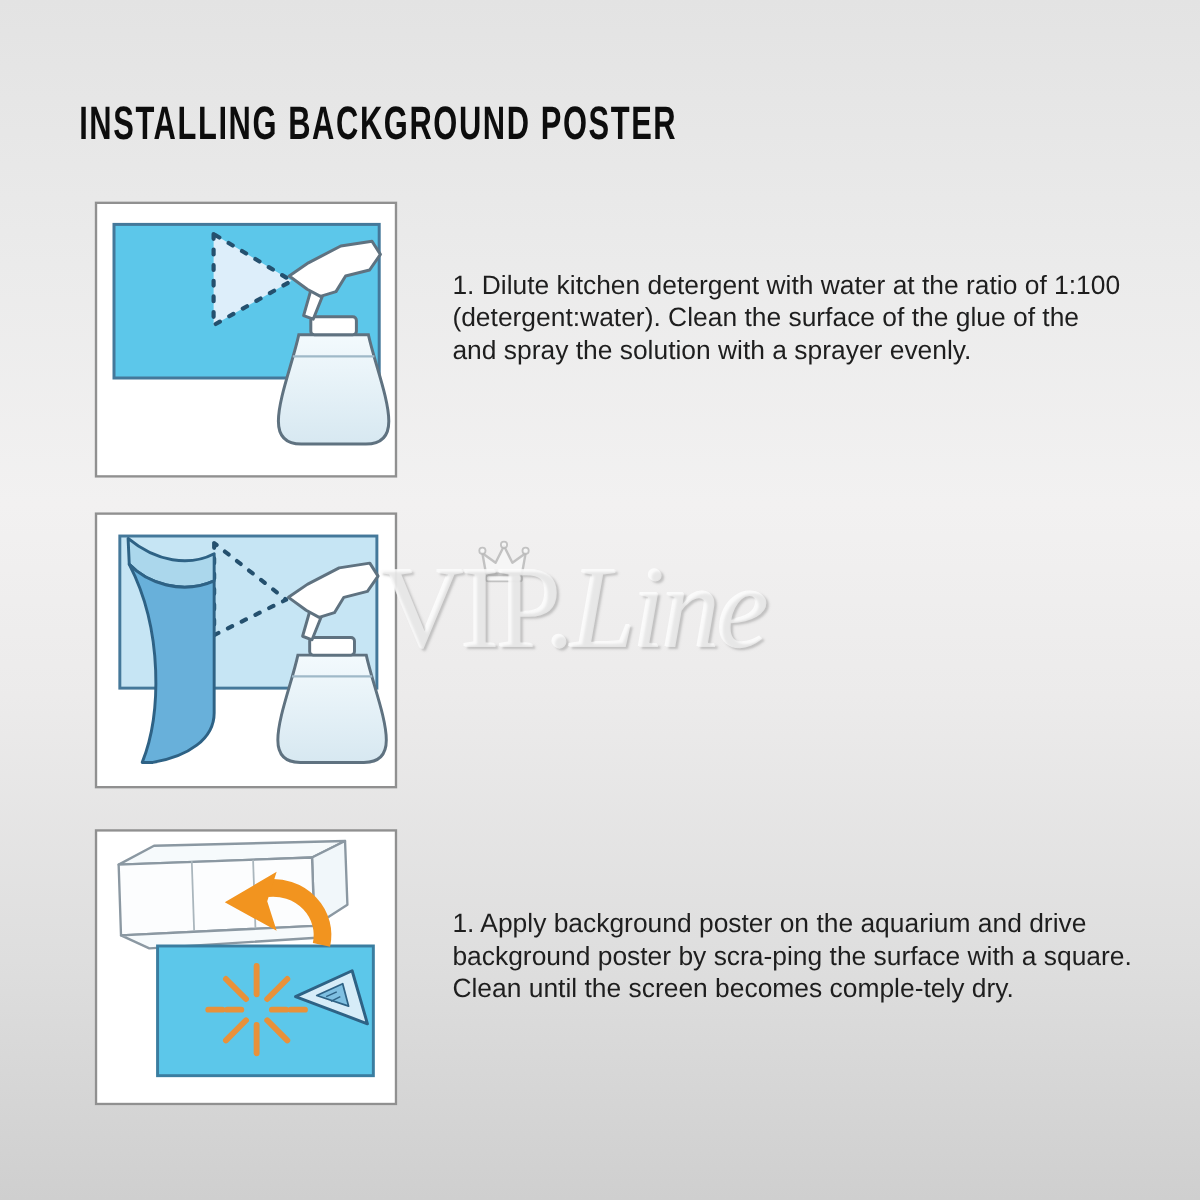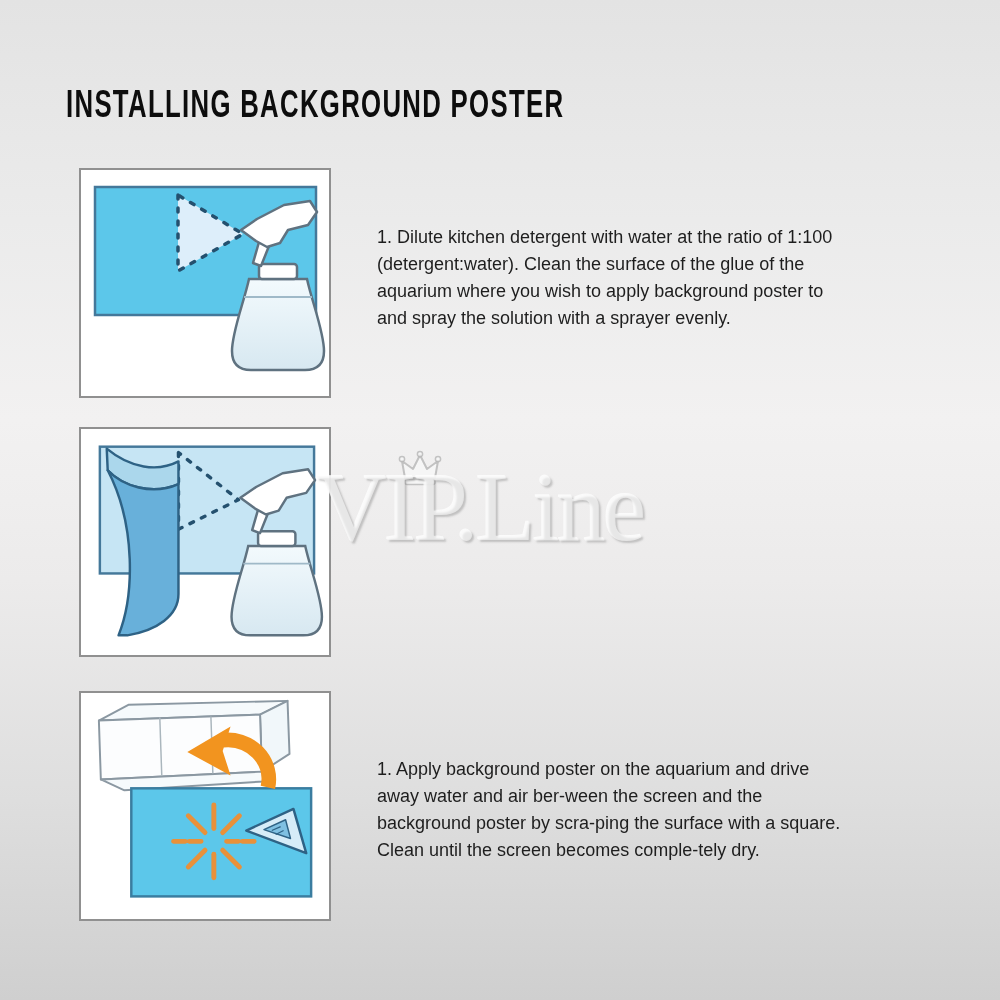--- a/index.html
+++ b/index.html
@@ -17,35 +17,35 @@
   .step-box{
     position:absolute;left:79px;width:248px;height:226px;
     background:#ffffff;border:2px solid #909090;z-index:2;
   }
   .step-box svg{display:block;width:100%;height:100%;}
   .box-1{top:168px;}
   .box-2{top:427px;}
   .box-3{top:691px;}
   .step-text{
     position:absolute;left:377px;width:570px;z-index:4;
-    font-size:18px;line-height:27px;color:#1e1e1e;
+    font-size:22px;line-height:27px;color:#1e1e1e;
   }
   .text-1{top:224px;}
   .text-2{top:501px;}
   .text-3{top:756px;}
   .ln{white-space:nowrap;}
   .watermark{
     position:absolute;left:316px;top:458px;z-index:3;
     font-family:"Liberation Serif",serif;
     font-size:98px;line-height:1;letter-spacing:-3px;
     color:rgba(250,250,250,0.62);
     text-shadow:2px 2px 2px rgba(137,137,137,0.45), -1px -1px 0 rgba(255,255,255,0.75);
     white-space:nowrap;pointer-events:none;
   }
-  .watermark .wm-script{text-align:center;}
+  .watermark .wm-script{font-style:italic;text-align:center;}
   .crown{position:absolute;left:398px;top:450px;z-index:3;pointer-events:none;}
 </style>
 </head>
 <body>
 
 <div class="canvas">
 
   <h1 class="title">INSTALLING BACKGROUND POSTER</h1>
 
   <svg class="crown" width="44" height="36" viewBox="0 0 44 36">
@@ -130,25 +130,23 @@
         <polygon points="166,140 214,118 227,163" fill="#d6ecf8" stroke="#2e6285" stroke-width="2.5" stroke-linejoin="round"></polygon>
         <polygon points="184,139 206,129 211,148" fill="#7fc0e2" stroke="#2e6285" stroke-width="1.5" stroke-linejoin="round"></polygon>
         <path d="M192 140 L201 136 M196 144 L204 140" stroke="#2e6285" stroke-width="1.2"></path>
       </g>
     </svg>
   </div>
 
   <div class="step-text text-1">
     <div class="ln">1. Dilute kitchen detergent with water at the ratio of 1:100</div>
     <div class="ln">(detergent:water). Clean the surface of the glue of the</div>
-    <div class="ln">aquarium where you wish to apply background poster to</div>
     <div class="ln">and spray the solution with a sprayer evenly.</div>
   </div>
 
 
   <div class="step-text text-3">
     <div class="ln">1. Apply background poster on the aquarium and drive</div>
-    <div class="ln">away water and air ber-ween the screen and the</div>
     <div class="ln">background poster by scra-ping the surface with a square.</div>
     <div class="ln">Clean until the screen becomes comple-tely dry.</div>
   </div>
 
 </div>
 
 </body></html>

